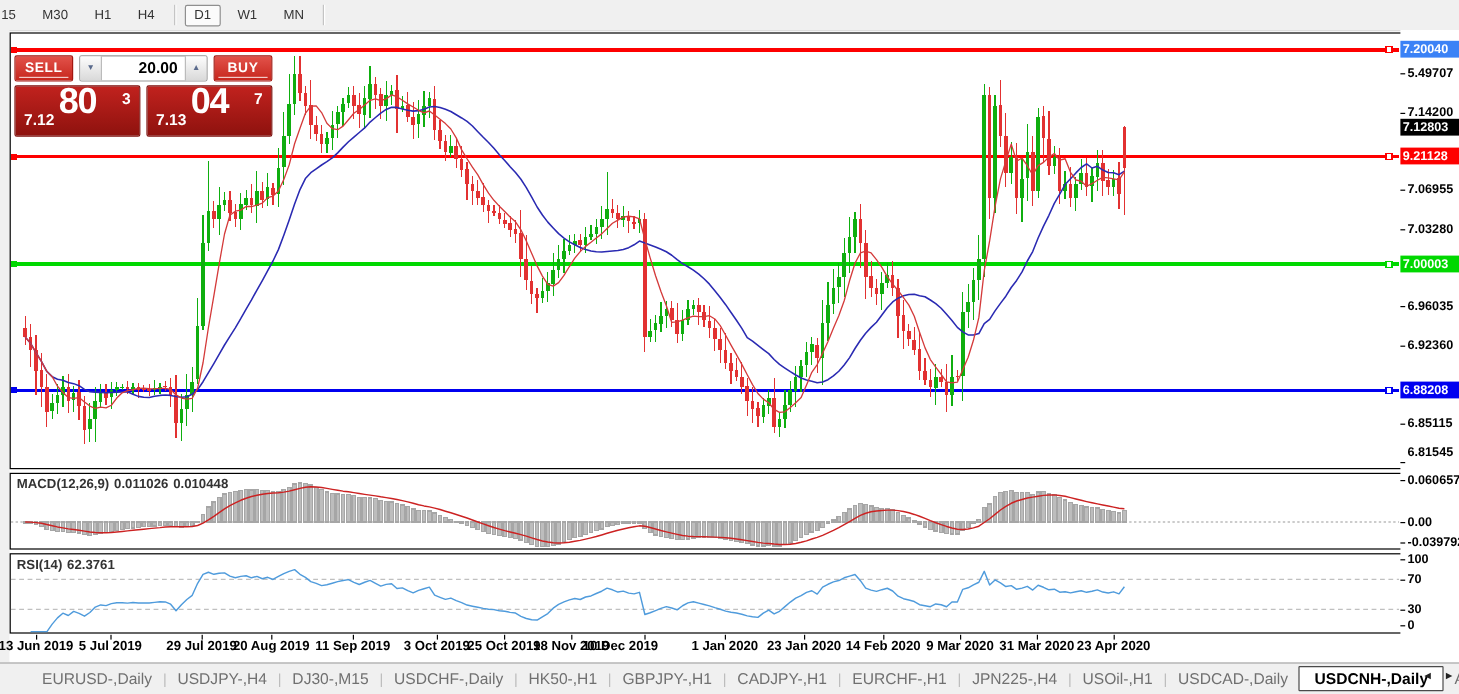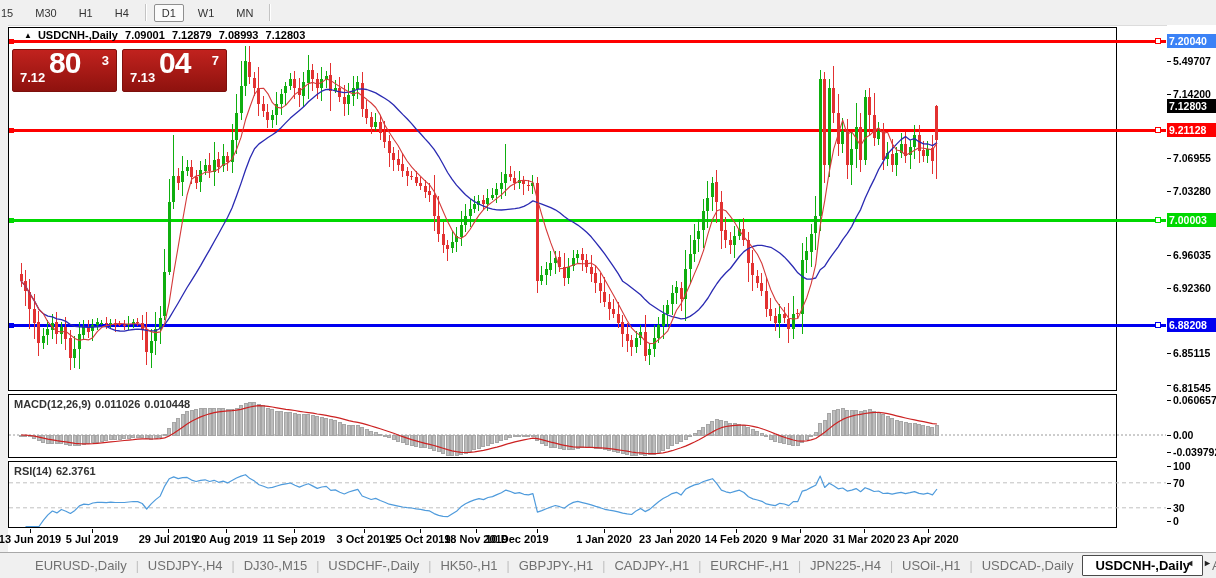--- a/index.html
+++ b/index.html
@@ -6,21 +6,21 @@
   #screen{position:relative;width:1216px;height:578px;background:#ffffff;overflow:hidden;
           font-family:"Liberation Sans",sans-serif;-webkit-font-smoothing:antialiased;}
   
   .toolbar{position:absolute;left:0;top:0;width:1216px;height:25px;background:#f0f0f0;
            border-bottom:1px solid #dcdcdc;display:flex;align-items:center;}
   .tf-btn{font-size:11px;color:#333;padding:2px 7px;margin:0 3px;border:1px solid transparent;cursor:default;}
   .tf-btn.active{background:#fbfbfb;border:1px solid #8f8f8f;border-radius:2px;}
   .tf-sep{width:1px;height:17px;background:#c4c4c4;margin:0 5px;box-shadow:1px 0 0 #ffffff;}
   .left-strip{position:absolute;left:0;top:25px;width:8px;height:527px;background:#f0f0f0;}
   
-  .pane{position:absolute;left:8px;width:1109px;border:1px solid #000;background:#fff;box-sizing:border-box;}
+  .pane{position:absolute;left:8px;width:1208px;border:1px solid #000;background:#fff;box-sizing:border-box;}
   #pane-main{top:27px;height:364px;}
   #pane-macd{top:394px;height:64px;}
   #pane-rsi{top:461px;height:67px;}
   .pane svg{position:absolute;left:0;top:0;}
   .ind-label{position:absolute;left:5px;top:3px;font-size:11px;font-weight:bold;color:#333;z-index:3;}
   .ind-label span{margin-right:4px;}
   
   .chart-title{position:absolute;left:24px;top:29px;font-size:11px;font-weight:bold;color:#000;z-index:5;}
   .chart-title .tri{font-size:8px;margin-right:6px;position:relative;top:-1px;}
   .chart-title span{margin-right:4px;}
@@ -74,29 +74,31 @@
       <div class="tf-btn">H4</div>
       <div class="tf-sep"></div>
       <div class="tf-btn active">D1</div>
       <div class="tf-btn">W1</div>
       <div class="tf-btn">MN</div>
       <div class="tf-sep"></div>
     </div>
 
   <div class="left-strip"></div>
 
-  <div class="chart-title">
-    <span class="tri">▲</span><span>USDCNH-,Daily</span>
-    <span>7.09001</span>
-    <span>7.12879</span>
-    <span>7.08993</span>
-    <span>7.12803</span>
-  </div>
 
   <div class="tp">
+    <div class="tp-row1">
+      <div class="tp-btn"><span>SELL</span><div class="uline"></div></div>
+      <div class="vol">
+        <div class="vol-btn dn">▼</div>
+        <div class="vol-val">20.00</div>
+        <div class="vol-btn up">▲</div>
+      </div>
+      <div class="tp-btn"><span>BUY</span><div class="uline"></div></div>
+    </div>
     <div class="tp-row2">
       <div class="tile">
         <span class="pref">7.12</span>
         <span class="big">80</span>
         <span class="sup">3</span>
       </div>
       <div class="tile">
         <span class="pref">7.13</span>
         <span class="big">04</span>
         <span class="sup">7</span>
@@ -780,21 +782,21 @@
       <div class="ptick" style="top: 127.133px;">7.06955</div>
       <div class="ptickmark" style="top: 165.9px;"></div>
       <div class="ptick" style="top: 159.9px;">7.03280</div>
       <div class="ptickmark" style="top: 230.498px;"></div>
       <div class="ptick" style="top: 224.498px;">6.96035</div>
       <div class="ptickmark" style="top: 263.266px;"></div>
       <div class="ptick" style="top: 257.266px;">6.92360</div>
       <div class="ptickmark" style="top: 327.864px;"></div>
       <div class="ptick" style="top: 321.864px;">6.85115</div>
       <div class="ptickmark" style="top: 359.695px;"></div>
-      <div class="ptick" style="top: 357px;">6.81545</div>
+      <div class="ptick" style="top: 346px;">6.81545</div>
       <div class="pbadge" style="top: 9.46355px; background: #3b82f6;">7.20040</div>
       <div class="pbadge" style="top: 73.9905px; background: rgb(0, 0, 0);">7.12803</div>
       <div class="pbadge" style="top: 98.4834px; background: rgb(254, 0, 0);">9.21128</div>
       <div class="pbadge" style="top: 188.119px; background: rgb(0, 216, 0);">7.00003</div>
       <div class="pbadge" style="top: 293.286px; background: rgb(0, 0, 240);">6.88208</div>
       <div class="ptickmark" style="top: 375.001px;"></div>
       <div class="ptick" style="top: 369.001px;">0.060657</div>
       <div class="ptickmark" style="top: 410px;"></div>
       <div class="ptick" style="top: 404px;">0.00</div>
       <div class="ptickmark" style="top: 427px;"></div>

